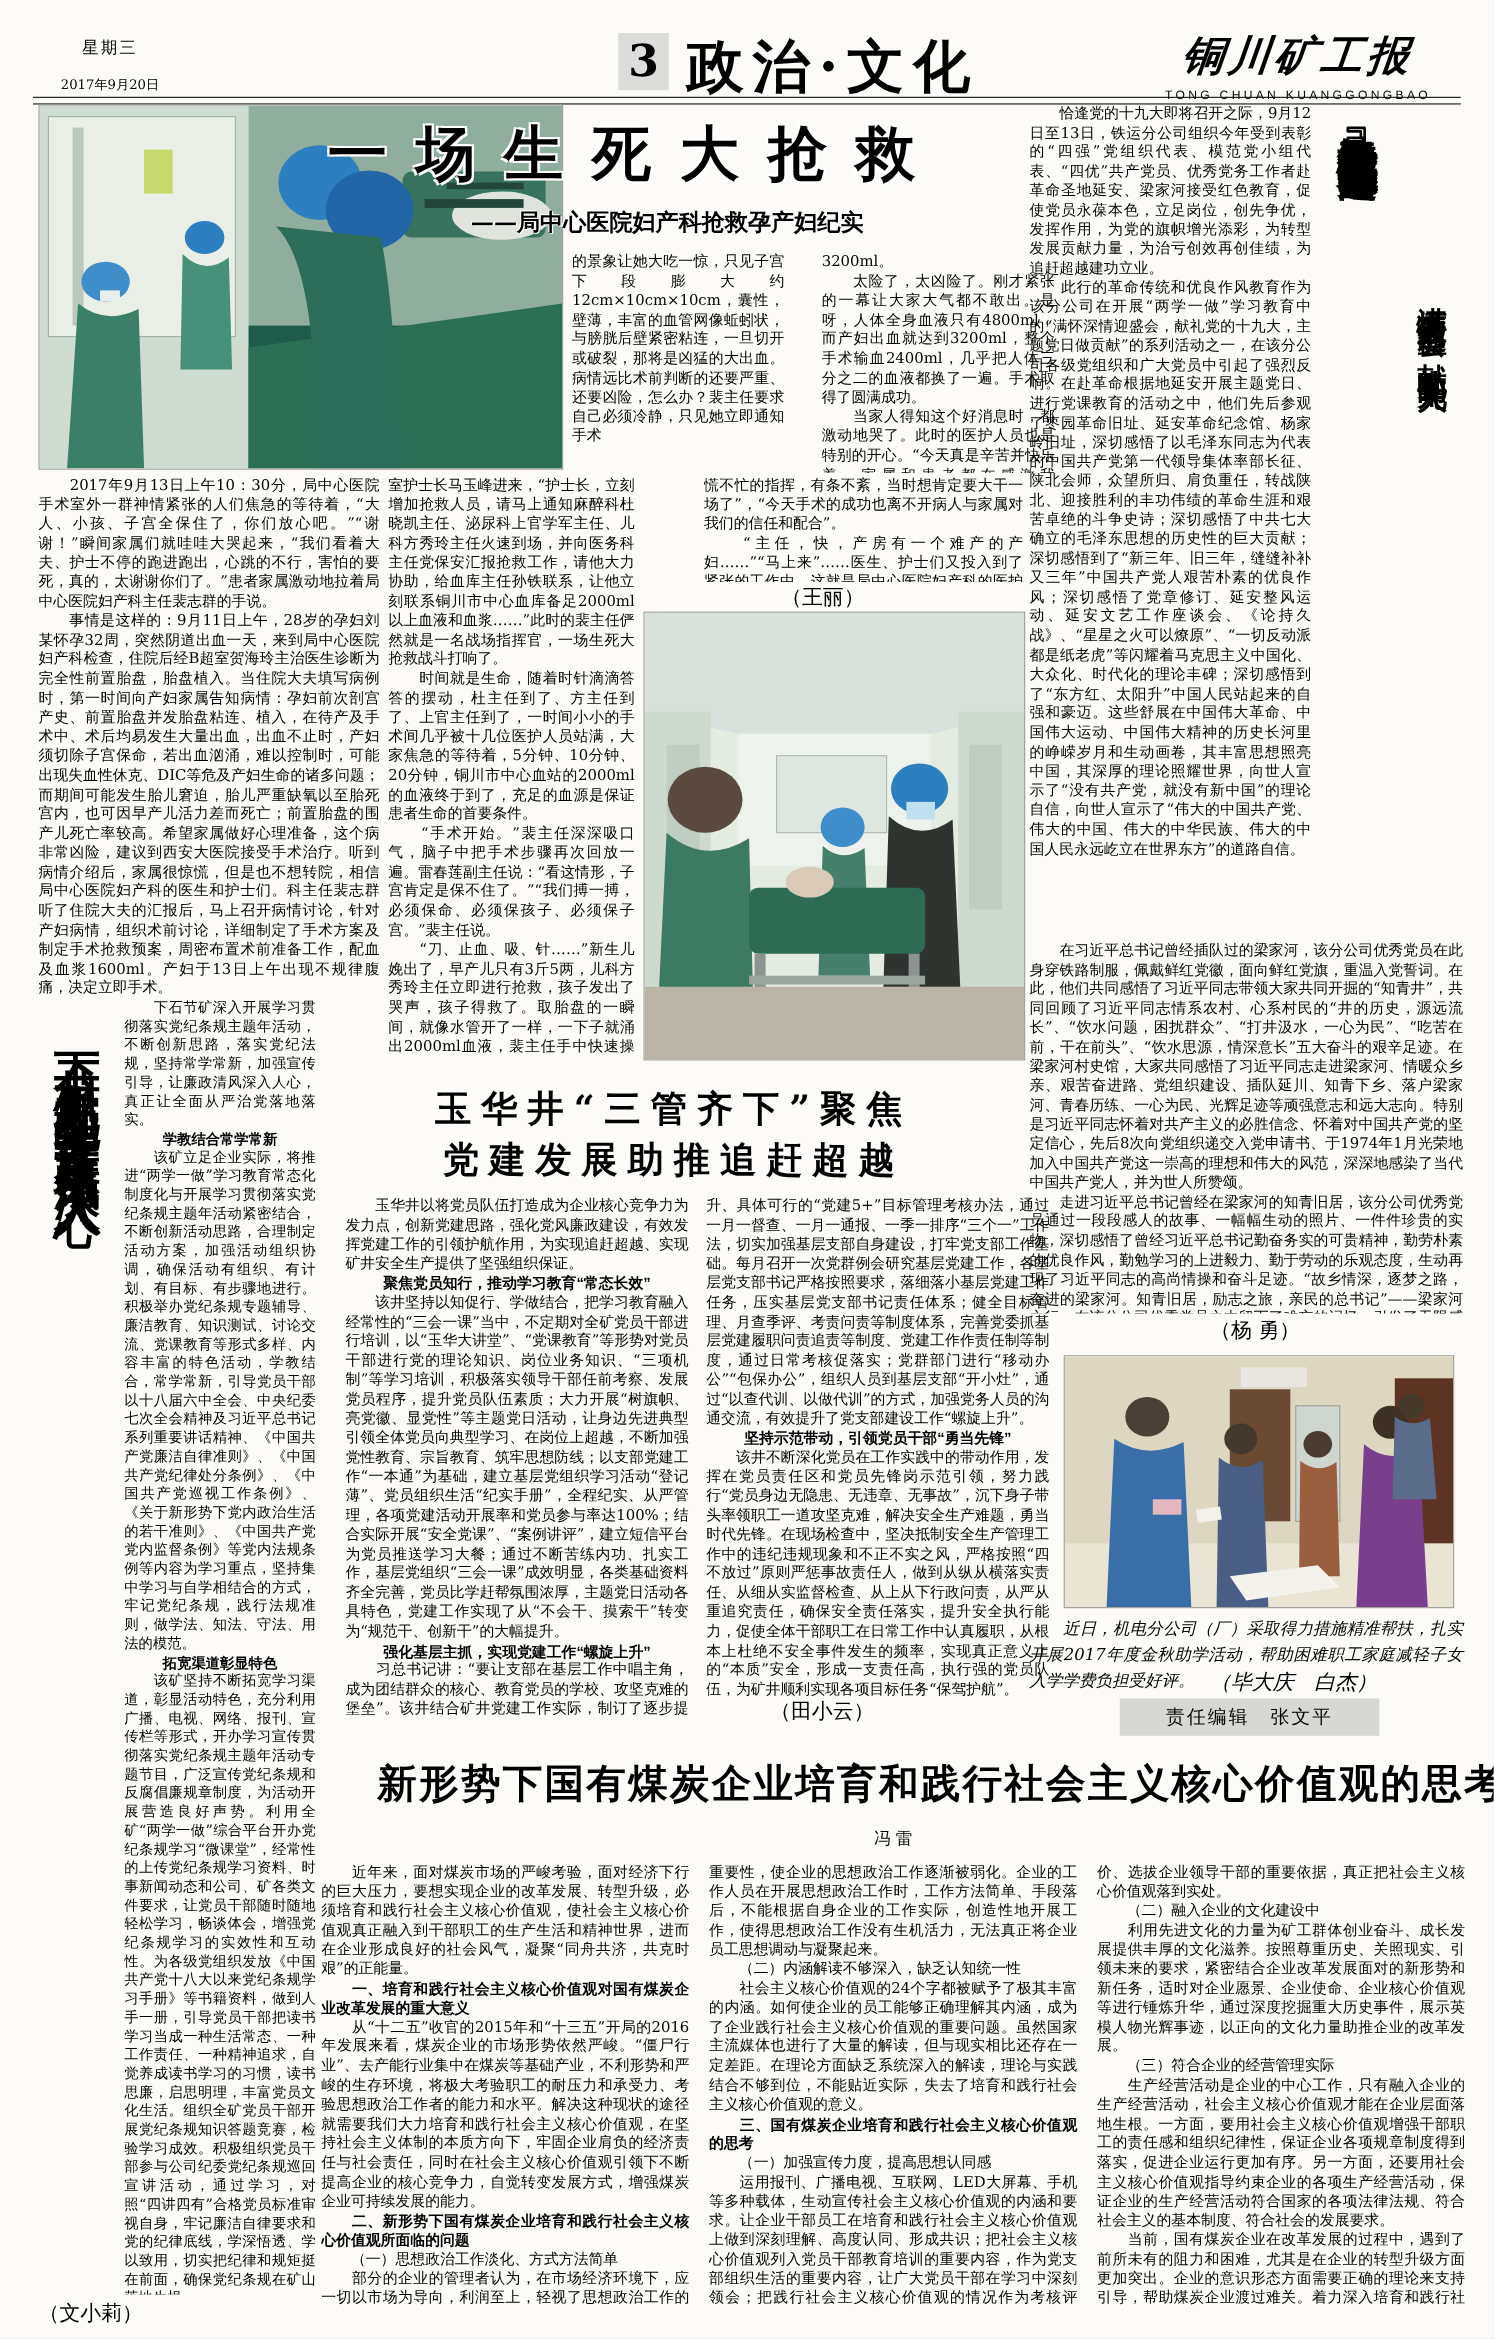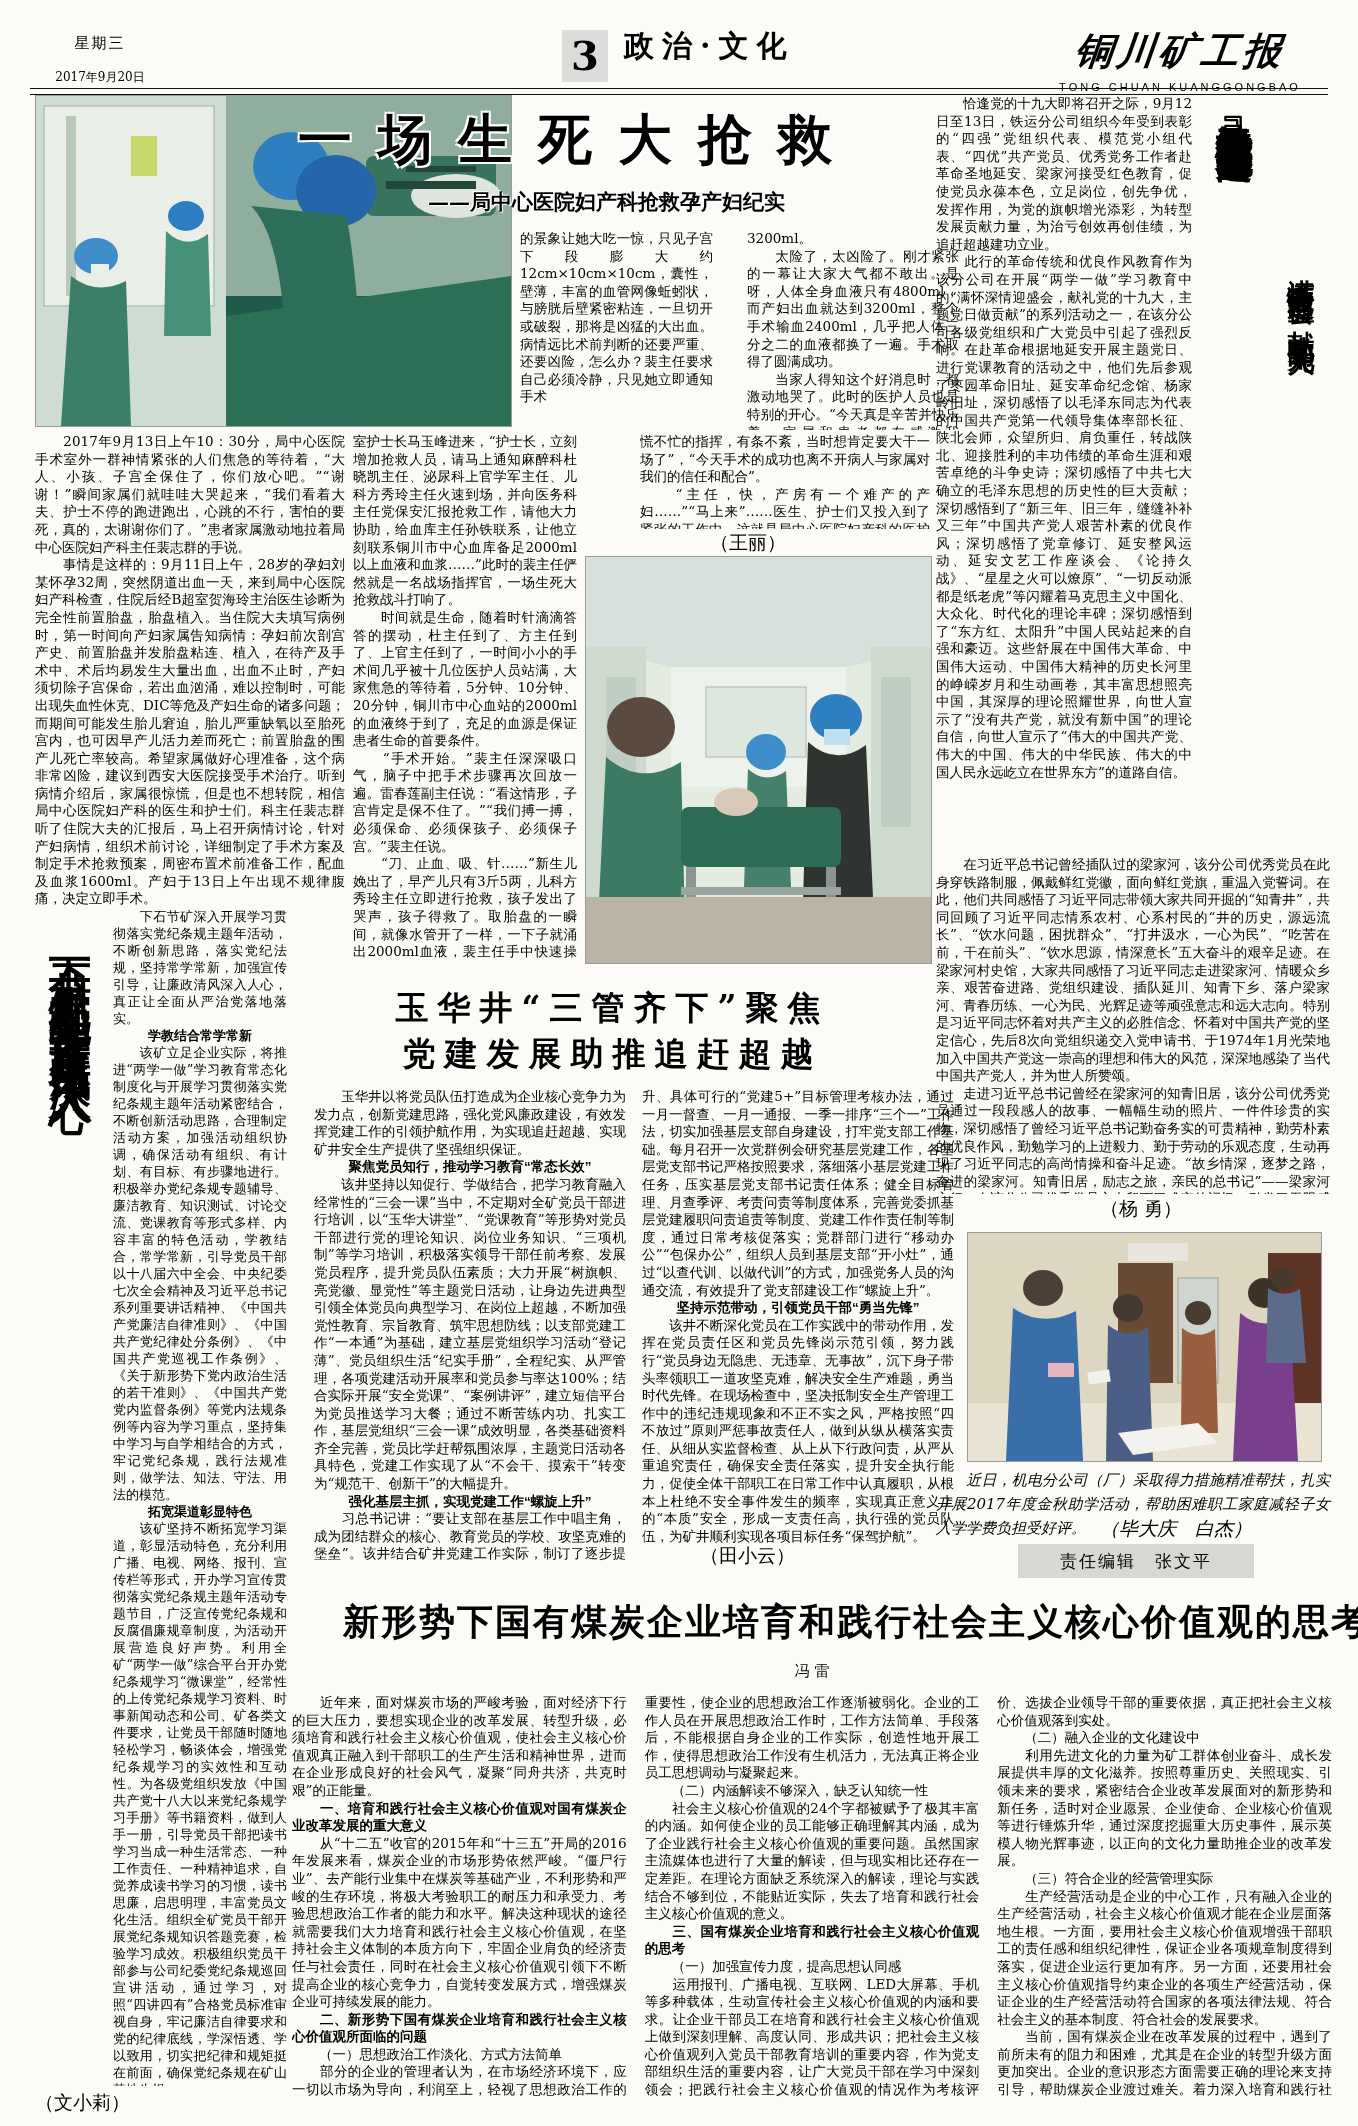--- a/index.html
+++ b/index.html
@@ -4,21 +4,21 @@
 <style>
   html,body{margin:0;padding:0;background:#e8e6e0;}
   .page{position:relative;width:1358px;height:2126px;background:#fcfbf8;margin:0 auto;
         font-family:"DejaVu Serif","Liberation Serif",serif;color:#000000;overflow:hidden;}
   
   .hdr-left{position:absolute;left:40px;top:34px;width:120px;text-align:center;}
   .hdr-weekday{font-size:15px;letter-spacing:2px;}
   .hdr-date{font-size:12px;margin-top:16px;}
   .page-num{position:absolute;left:562px;top:30px;width:46px;height:52px;background:#dcdcda;
             font-size:40px;font-weight:bold;text-align:center;line-height:52px;}
-  .section-title{position:absolute;left:624px;top:26px;font-size:30px;font-weight:bold;letter-spacing:8px;}
+  .section-title{position:absolute;left:624px;top:26px;font-size:52px;font-weight:bold;letter-spacing:8px;}
   .masthead{position:absolute;right:28px;top:26px;width:300px;text-align:center;}
   .masthead-cn{font-size:38px;font-weight:bold;font-style:italic;transform:skewX(-6deg);letter-spacing:4px;}
   .masthead-en{font-size:11px;letter-spacing:3px;margin-top:4px;font-family:"Liberation Sans",sans-serif;}
   .hdr-rule{position:absolute;left:30px;right:30px;top:88px;height:5px;
             border-top:1.5px solid #111;border-bottom:1.5px solid #111;}
   
   .body-text{font-size:13.5px;line-height:17.6px;text-align:justify;overflow:hidden;}
   .body-text p{margin:0;}
   .body-text p.subhead{text-align:center;font-weight:bold;font-family:"Liberation Sans",sans-serif;}
   .body-text p.boldpara{font-weight:bold;font-family:"Liberation Sans",sans-serif;}

